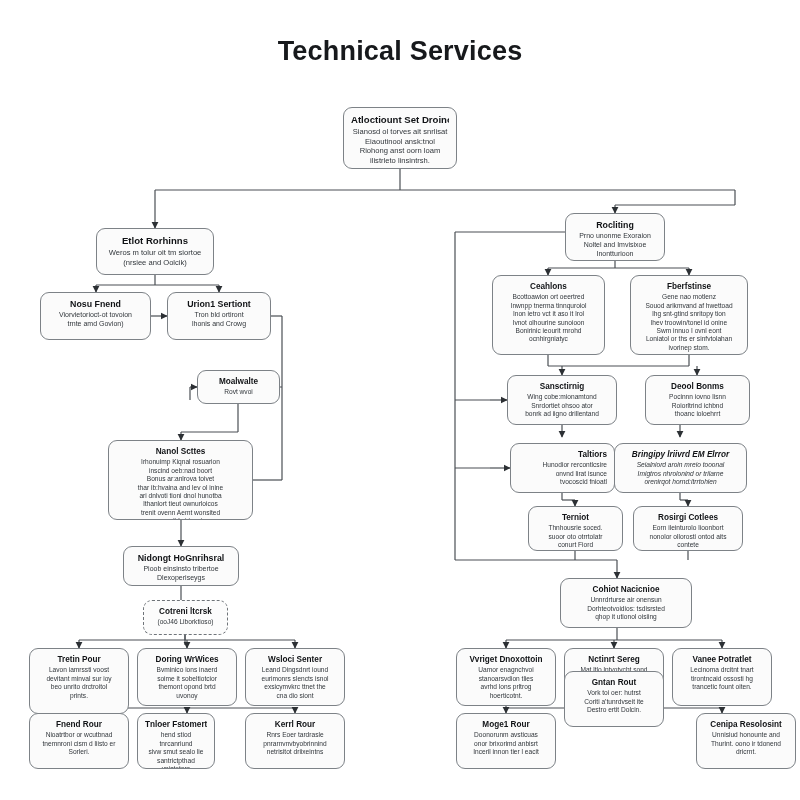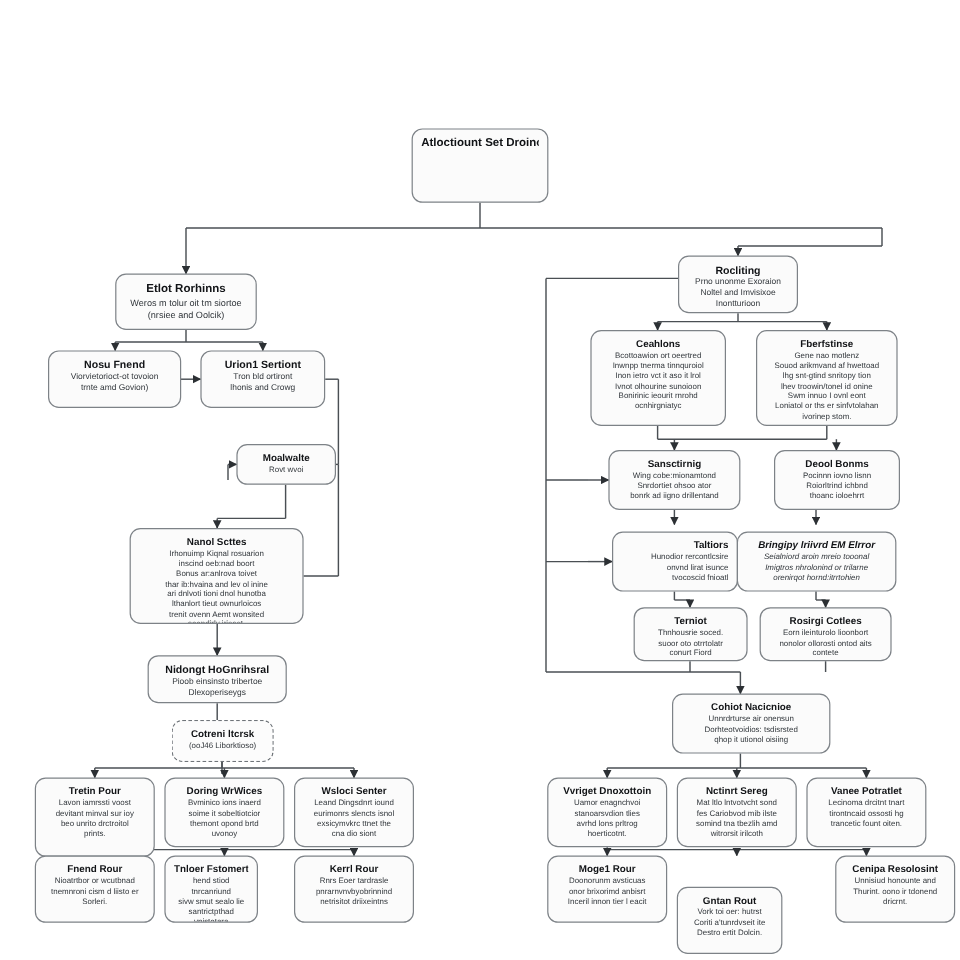--- a/index.html
+++ b/index.html
@@ -55,20 +55,21 @@
   .s-sm .t{font-size:8.8px;}
   .s-sm .d{font-size:7.0px;}
   .s-xs .t{font-size:8.2px;}
   .s-xs .d{font-size:6.6px;}
 </style>
 </head>
 <body>
 
 <div id="canvas">
 
+  <div id="title">Technical Services</div>
 
   <svg id="wires" viewBox="0 0 800 800" xmlns="http://www.w3.org/2000/svg">
     <defs>
       <marker id="ah" viewBox="0 0 10 10" refX="9" refY="5" markerWidth="6" markerHeight="6" orient="auto-start-reverse">
         <path d="M 0 0 L 10 5 L 0 10 z" fill="#2c3034"></path>
       </marker>
     </defs>
     <g fill="none" stroke="#4a4f54" stroke-width="1.2">
 
       <path d="M400,169 L400,190"></path>
@@ -165,20 +166,21 @@
       <path d="M506,708 L506,713" marker-end="url(#ah)"></path>
       <path d="M614,708 L614,713" marker-end="url(#ah)"></path>
       <path d="M722,708 L722,713" marker-end="url(#ah)"></path>
 
     </g>
   </svg>
 
   <div id="nodes">
       <div class="node s-md" style="left: 343px; top: 107px; width: 114px; height: 62px;">
         <span class="t">Atloctiount Set Droinon</span>
+        <span class="d">Sianosd ol torves ait snrlisat<br>Eiaoutinool ansk:tnol<br>Riohong anst oorn loam<br>ilistrleto linsintrsh.</span>
       </div>
       <div class="node s-md" style="left: 96px; top: 228px; width: 118px; height: 47px;">
         <span class="t">Etlot Rorhinns</span>
         <span class="d">Weros m tolur oit tm siortoe<br>(nrsiee and Oolcik)</span>
       </div>
       <div class="node s-sm" style="left: 40px; top: 292px; width: 111px; height: 48px;">
         <span class="t">Nosu Fnend</span>
         <span class="d">Viorvietorioct-ot tovoion<br>trnte amd Govion)</span>
       </div>
       <div class="node s-sm" style="left: 167px; top: 292px; width: 104px; height: 48px;">
@@ -274,21 +276,21 @@
         <span class="d">Mat ltlo lntvotvcht sond<br>fes Cariobvod mib ilste<br>somind tna tbezlih amd<br>witrorsit irilcoth</span>
       </div>
       <div class="node s-xs" style="left: 672px; top: 648px; width: 100px; height: 58px;">
         <span class="t">Vanee Potratlet</span>
         <span class="d">Lecinoma drcitnt tnart<br>tirontncaid ossosti hg<br>trancetic fount oiten.</span>
       </div>
       <div class="node s-xs" style="left: 456px; top: 713px; width: 100px; height: 56px;">
         <span class="t">Moge1 Rour</span>
         <span class="d">Doonorunm avsticuas<br>onor brixorimd anbisrt<br>Inceril innon tier l eacit</span>
       </div>
-      <div class="node s-xs" style="left: 564px; top: 739px; width: 88px; height: 56px;">
+      <div class="node s-xs" style="left: 564px; top: 671px; width: 100px; height: 56px;">
         <span class="t">Gntan Rout</span>
         <span class="d">Vork toi oer: hutrst<br>Coriti a'tunrdvseit ite<br>Destro ertit Dolcin.</span>
       </div>
       <div class="node s-xs" style="left: 672px; top: 713px; width: 100px; height: 56px; margin-left: 24px;">
         <span class="t">Cenipa Resolosint</span>
         <span class="d">Unnisiud honounte and<br>Thurint. oono ir tdonend<br>dricrnt.</span>
       </div>
     </div>
 
 </div>

